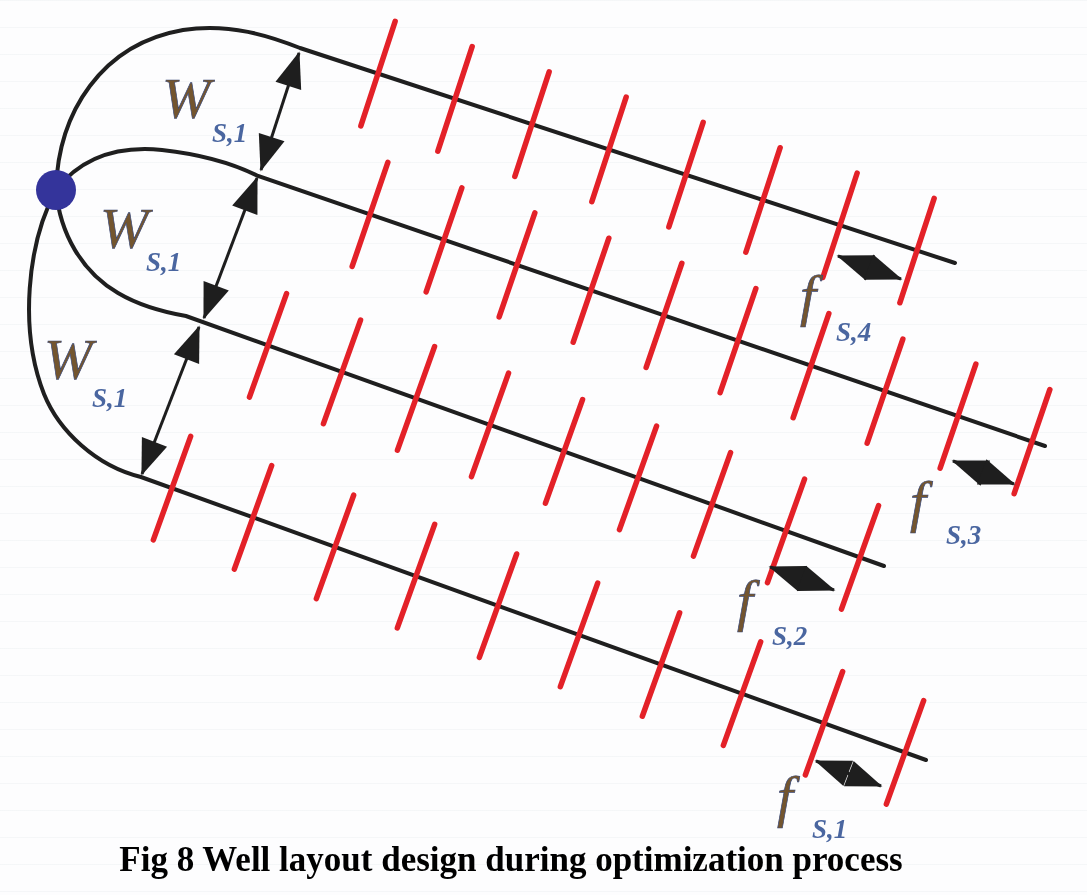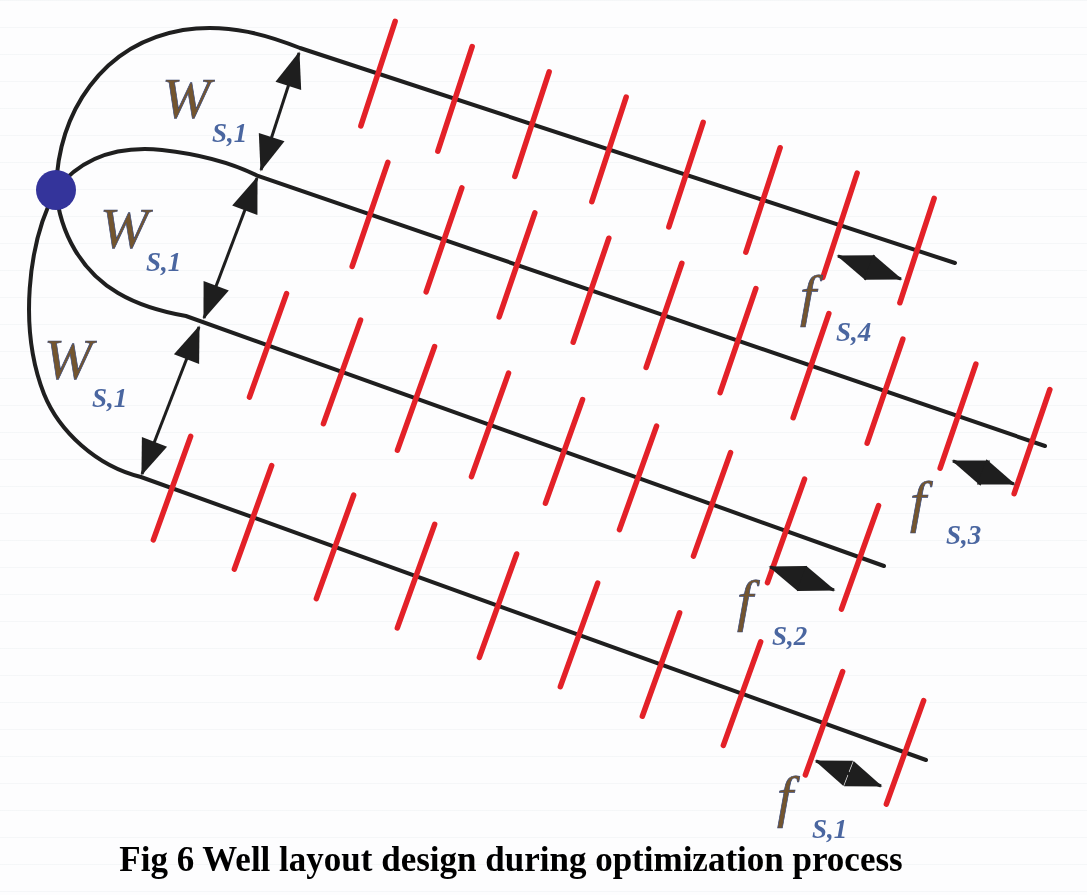--- a/index.html
+++ b/index.html
@@ -106,14 +106,14 @@
       <line x1="816" y1="761" x2="881" y2="786" stroke="#1e1e1e" stroke-width="3" marker-start="url(#ah)" marker-end="url(#ah)"></line>
       <text><tspan x="162" y="118" class="lbl-main" font-size="58" fill="#73552f" stroke="#3c4a78" stroke-width="0.7">W</tspan><tspan x="212" y="142" class="lbl-sub" font-size="27" fill="#4a66a0">S,1</tspan></text>
       <text><tspan x="100" y="248" class="lbl-main" font-size="58" fill="#73552f" stroke="#3c4a78" stroke-width="0.7">W</tspan><tspan x="146" y="271" class="lbl-sub" font-size="27" fill="#4a66a0">S,1</tspan></text>
       <text><tspan x="44" y="379" class="lbl-main" font-size="58" fill="#73552f" stroke="#3c4a78" stroke-width="0.7">W</tspan><tspan x="92" y="407" class="lbl-sub" font-size="27" fill="#4a66a0">S,1</tspan></text>
       <text><tspan x="800" y="315" class="lbl-main" font-size="58" fill="#73552f" stroke="#3c4a78" stroke-width="0.7">f</tspan><tspan x="836" y="341" class="lbl-sub" font-size="27" fill="#4a66a0">S,4</tspan></text>
       <text><tspan x="910" y="521" class="lbl-main" font-size="58" fill="#73552f" stroke="#3c4a78" stroke-width="0.7">f</tspan><tspan x="946" y="544" class="lbl-sub" font-size="27" fill="#4a66a0">S,3</tspan></text>
       <text><tspan x="737" y="620" class="lbl-main" font-size="58" fill="#73552f" stroke="#3c4a78" stroke-width="0.7">f</tspan><tspan x="772" y="645" class="lbl-sub" font-size="27" fill="#4a66a0">S,2</tspan></text>
       <text><tspan x="777" y="816" class="lbl-main" font-size="58" fill="#73552f" stroke="#3c4a78" stroke-width="0.7">f</tspan><tspan x="812" y="838" class="lbl-sub" font-size="27" fill="#4a66a0">S,1</tspan></text>
       <circle cx="56" cy="190" r="20" fill="#34349b"></circle>
     </svg>
-  <div id="caption">Fig 6 Well layout design during optimization process</div>
+  <div id="caption">Fig 8 Well layout design during optimization process</div>
 </div>
 
 </body></html>

